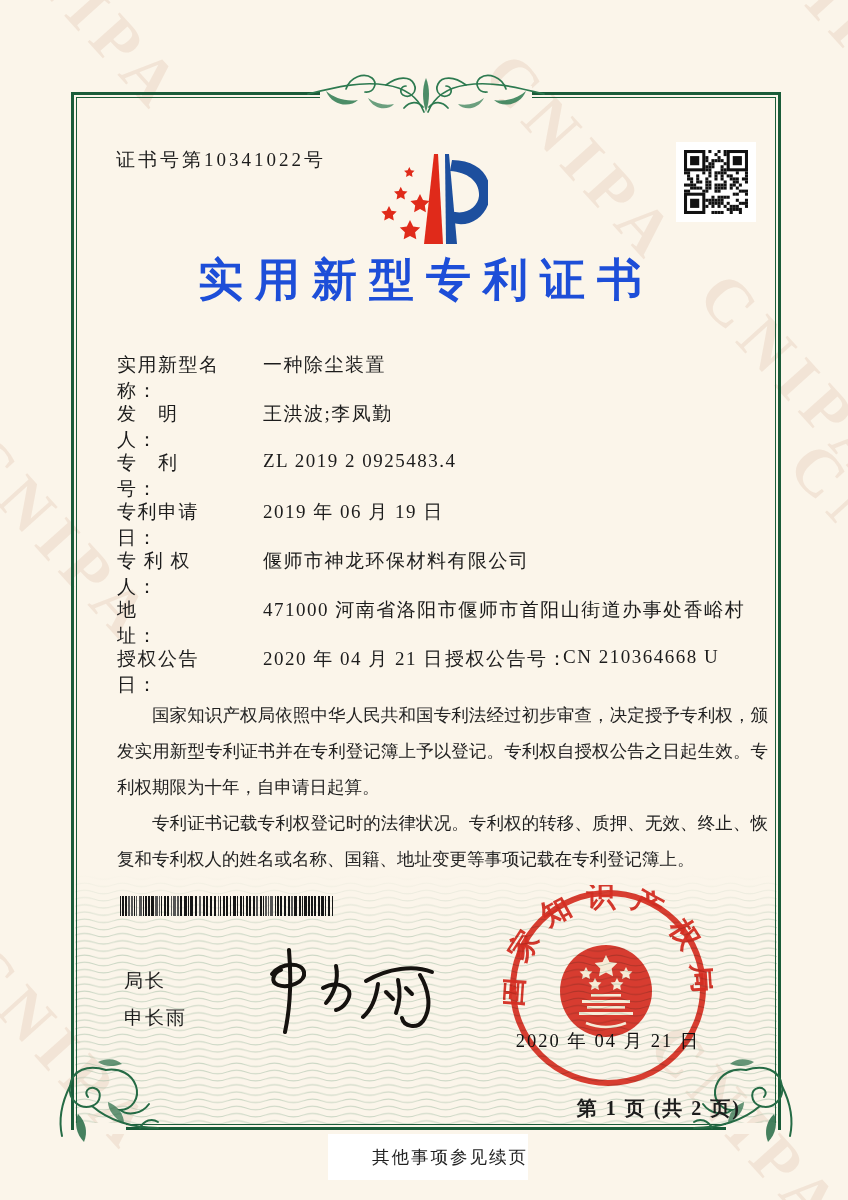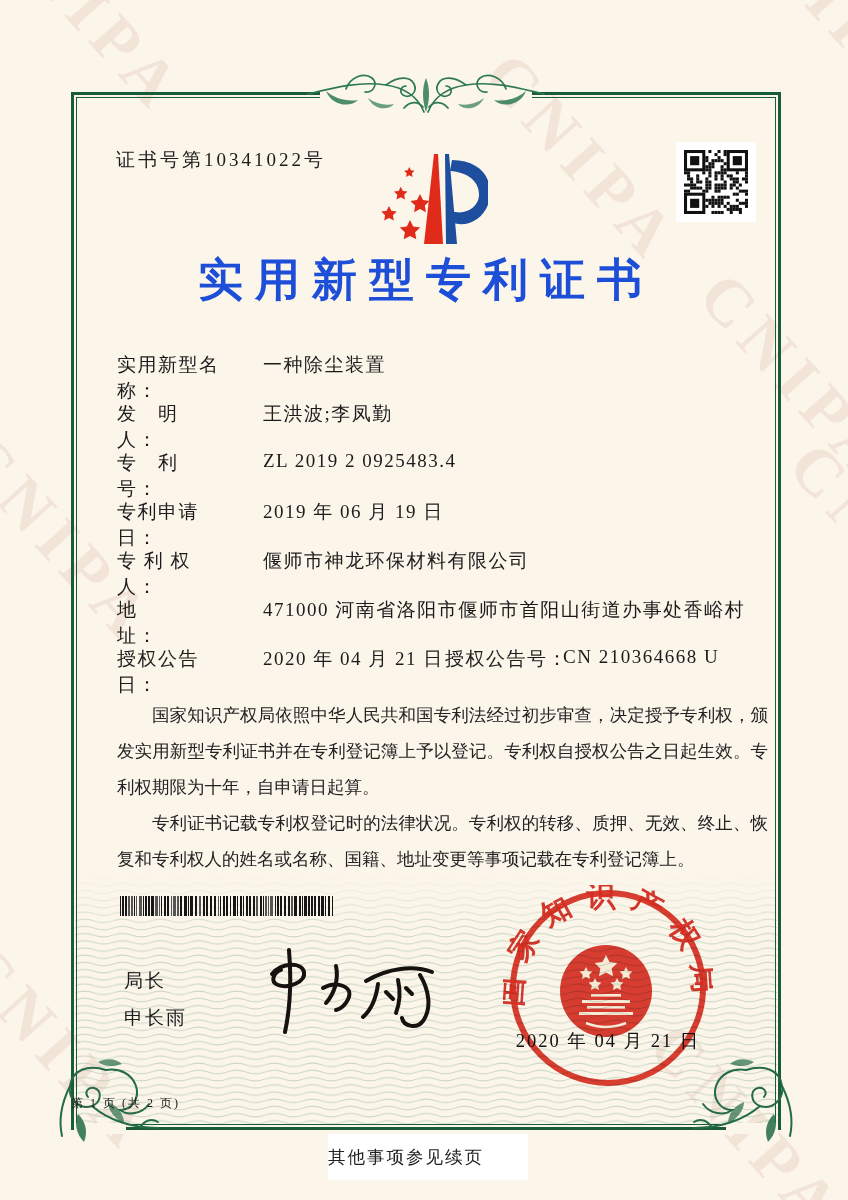--- a/index.html
+++ b/index.html
@@ -38,24 +38,24 @@
   .row .val2 { position:absolute; left:446px; top:0; white-space:nowrap;text-align:center; }
   .body-text { position:absolute; left:117px; top:697px; width:651px;
     font-size:17.5px; line-height:36px; text-align:justify; color:#222; }
   .body-text p { text-indent:2em; }
   .barcode { position:absolute; left:120px; top:896px; }
   .signer { position:absolute; left:124px; top:962px; font-size:19px; line-height:37px; letter-spacing:2px; }
   .signature { position:absolute; left:252px; top:942px; }
   .seal { position:absolute; left:503px; top:885px; }
   .seal-date { position:absolute; left:508px; top:1028px; width:200px; text-align:center;
     font-size:18.5px; letter-spacing:2px; color:#101010; }
-  .footer-page { position:absolute; left:71px; top:1095px; width:670px; text-align:left;
-    font-size:12px; letter-spacing:2px; }
+  .footer-page { position:absolute; left:71px; top:1095px; width:670px; text-align:right;
+    font-size:20px; letter-spacing:2px;font-weight:bold; }
   .cont-box { position:absolute; left:328px; top:1134px; width:200px; height:46px; background:#ffffff;
-    display:flex; align-items:center; justify-content:flex-start; font-size:17.5px; letter-spacing:2px; color:#222; }
+    display:flex; align-items:center; justify-content:flex-end; font-size:17.5px; letter-spacing:2px; color:#222; }
   .orn { position:absolute; pointer-events:none; }
 </style>
 </head>
 <body>
 
 <div class="page">
 
   <div class="wm" style="left:-40px; top:-30px;">CNIPA</div>
   <div class="wm" style="left:700px; top:-40px;">CNIPA</div>
   <div class="wm" style="left:455px; top:120px;">CNIPA</div>

